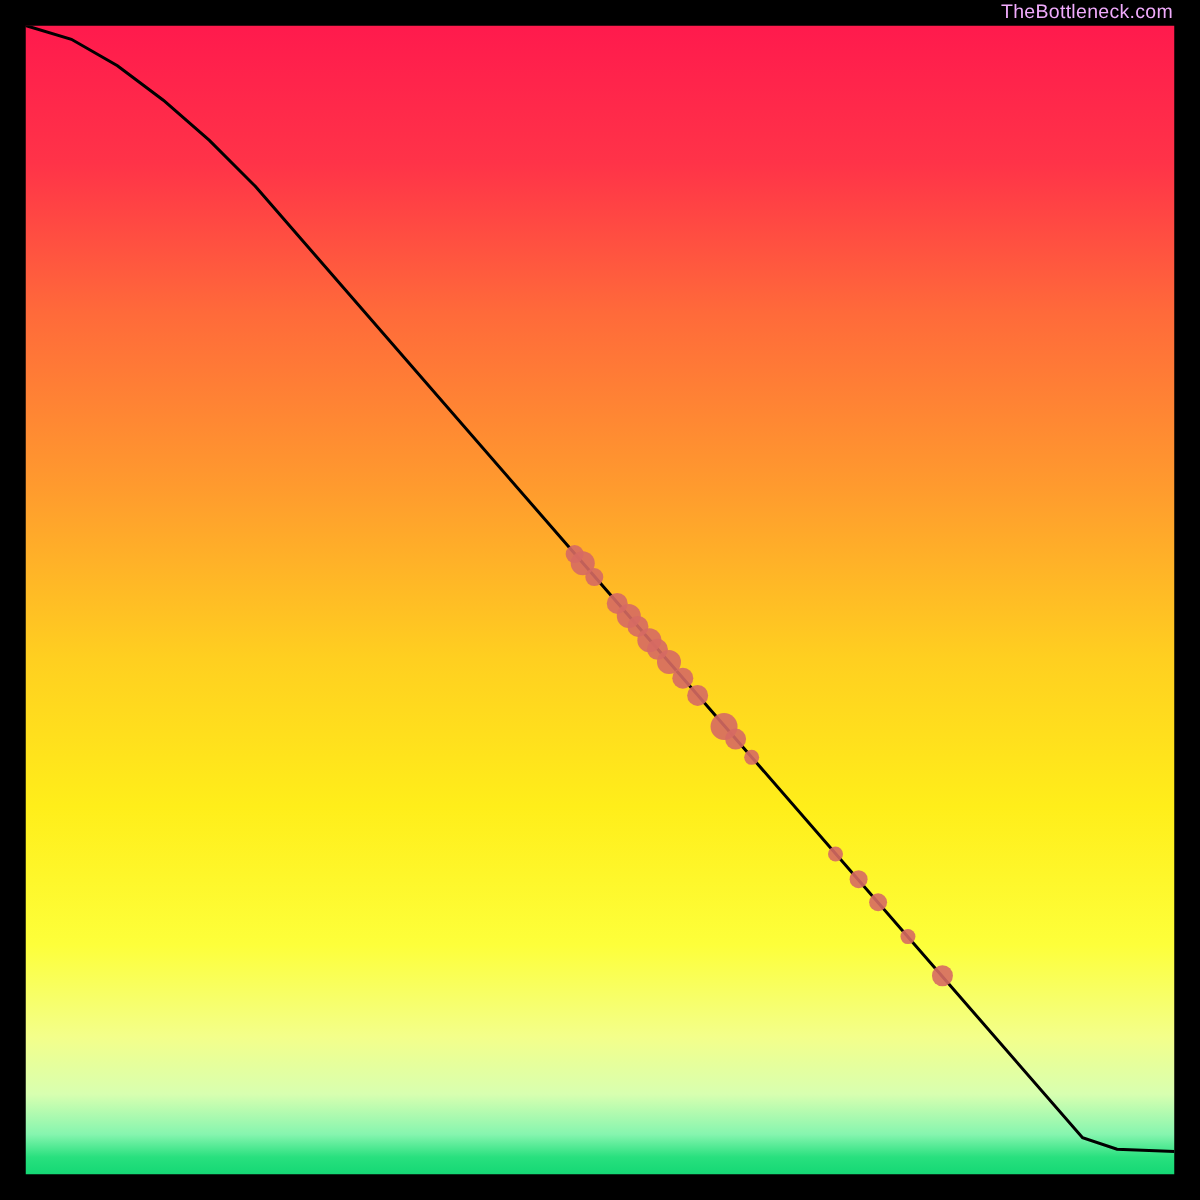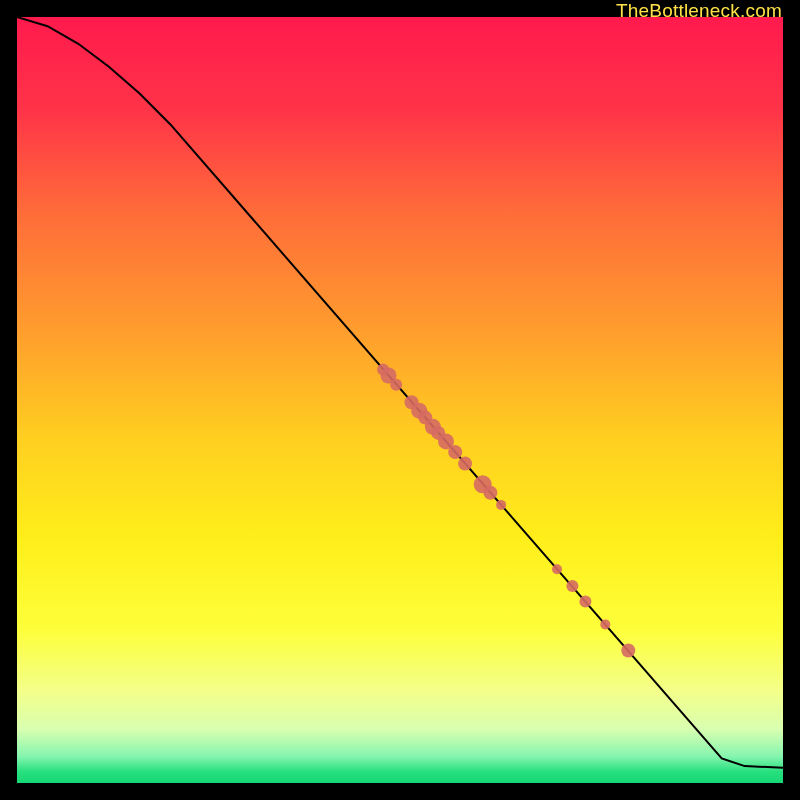--- a/index.html
+++ b/index.html
@@ -23,22 +23,22 @@
     position: absolute;
     left: 0;
     top: 0;
     width: 766px;
     height: 766px;
   }
   .attribution {
     position: absolute;
     right: 18px;
     top: 0px;
-    color: #fde047;
-    font-size: 19px;
+    color: #f0abfc;
+    font-size: 13px;
     font-weight: 500;
     letter-spacing: 0.2px;
   }
   svg { display: block; }
 </style>
 </head>
 <body>
 
 <div class="frame">
   <svg class="plot" viewBox="0 0 766 766">

